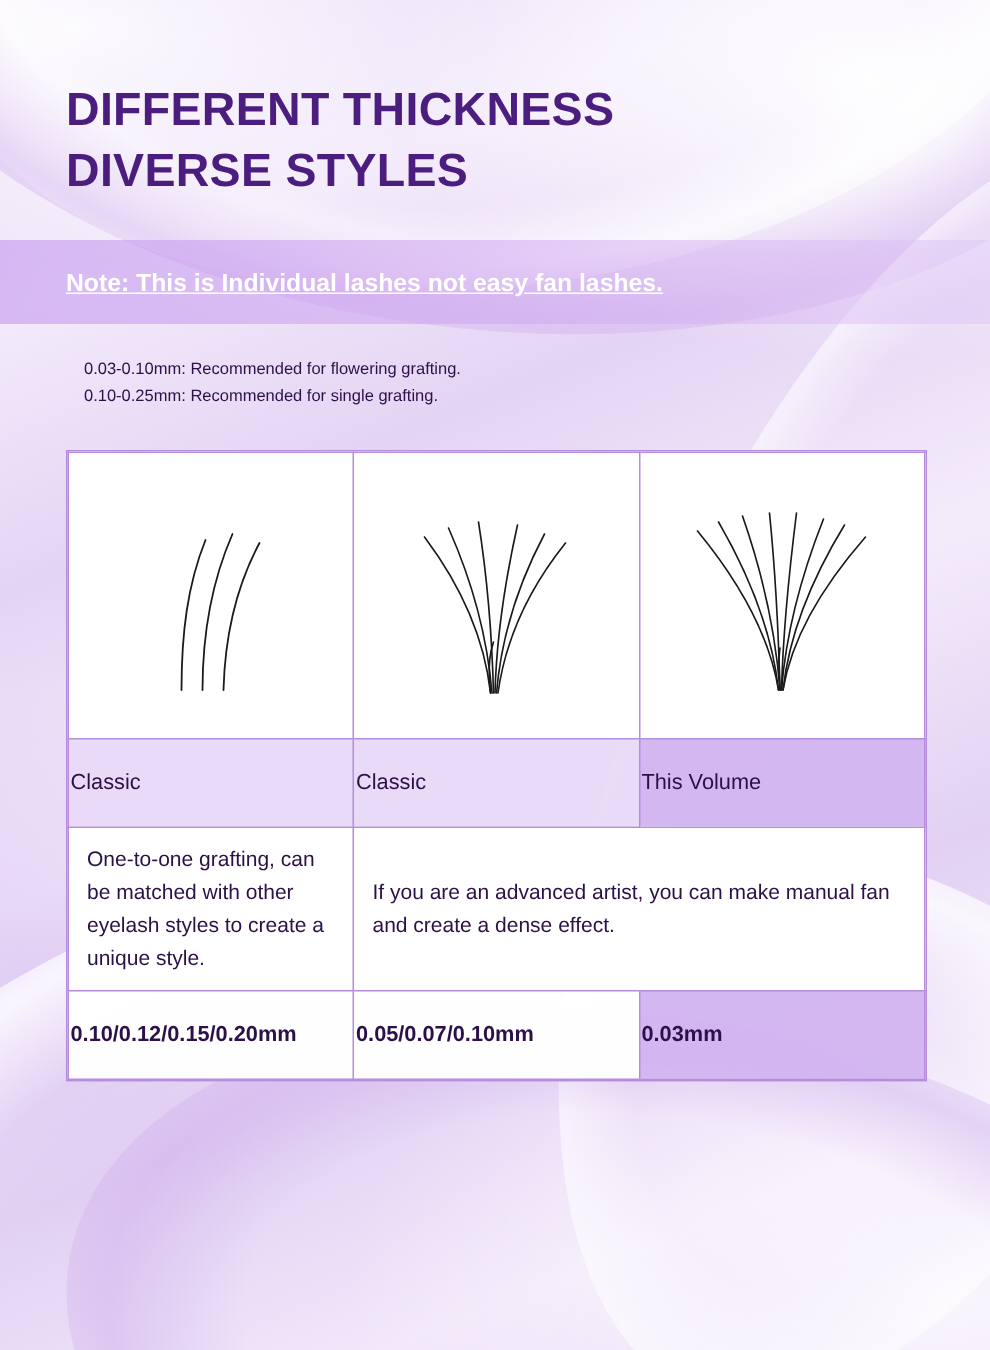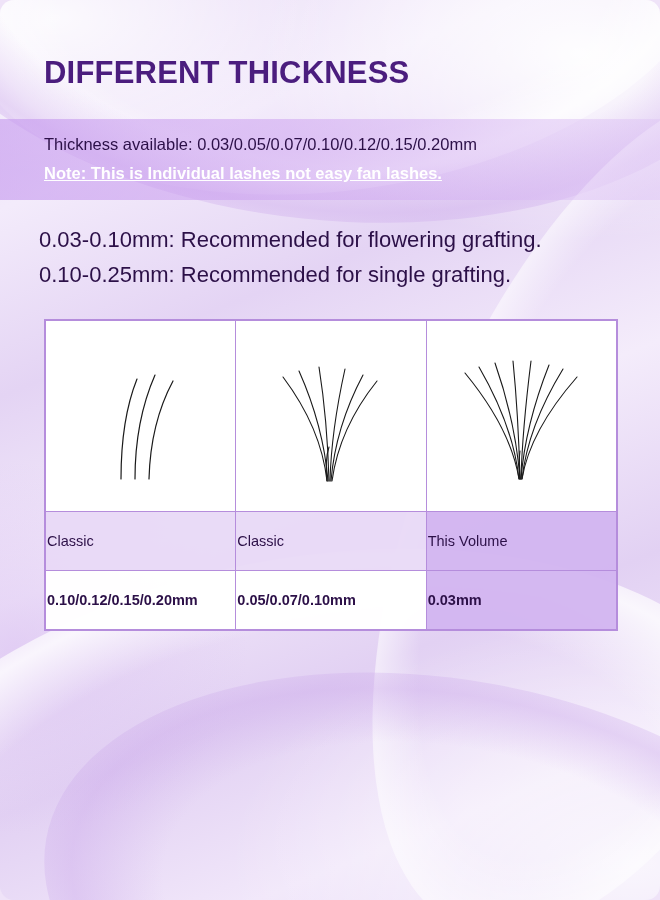--- a/index.html
+++ b/index.html
@@ -17,21 +17,20 @@
     position: relative;
     width: 660px;
     height: 900px;
     overflow: hidden;
     background:
       radial-gradient(ellipse 520px 300px at 88% 6%, rgba(255,255,255,0.95) 0%, rgba(255,255,255,0.0) 62%),
       radial-gradient(ellipse 460px 260px at 8% 2%, rgba(255,255,255,0.85) 0%, rgba(255,255,255,0.0) 60%),
       radial-gradient(ellipse 700px 420px at 96% 96%, rgba(255,255,255,0.75) 0%, rgba(255,255,255,0.0) 58%),
       radial-gradient(ellipse 380px 300px at 2% 72%, rgba(214,186,240,0.55) 0%, rgba(214,186,240,0.0) 62%),
       linear-gradient(158deg, #e9dcf7 0%, #f3ebfb 18%, #e4d4f4 34%, #f4ecfb 52%, #e2d1f3 70%, #f1e7fa 86%, #e6d7f6 100%);
-    border-radius: 14px;
   }
   .swirl {
     position: absolute;
     border-radius: 50%;
     pointer-events: none;
   }
   .sw1 {
     width: 760px; height: 420px;
     left: -40px; top: -230px;
     background: radial-gradient(ellipse at 50% 50%, rgba(255,255,255,0.0) 52%, rgba(255,255,255,0.75) 66%, rgba(255,255,255,0.0) 80%);
@@ -89,23 +88,23 @@
   .band .note {
     color: #ffffff;
     font-size: 16.5px;
     font-weight: bold;
     line-height: 1.5;
     margin-top: 4px;
     text-decoration: underline;
   }
 
   .reco {
-    padding: 22px 0 0 39px;
+    padding: 22px 0 0 56px;
     color: #2c1048;
-    font-size: 22px;
+    font-size: 11px;
     line-height: 1.62;
   }
 
   .table-wrap {
     margin: 26px 44px 0 44px;
     border: 1px solid #b58ddc;
     border-collapse: collapse;
     width: 572px;
     background: rgba(255,255,255,0.72);
   }
@@ -154,24 +153,24 @@
   <div class="swirl sw1"></div>
   <div class="swirl sw2"></div>
   <div class="swirl sw5"></div>
   <div class="swirl sw3"></div>
   <div class="swirl sw4"></div>
 
   <div class="content">
 
     <div class="heading">
       <span>DIFFERENT THICKNESS</span>
+      <span class="line2">DIVERSE STYLES</span>
     </div>
 
     <div class="band">
-      <div class="thickness">Thickness available: 0.03/0.05/0.07/0.10/0.12/0.15/0.20mm</div>
       <div class="note">Note: This is Individual lashes not easy fan lashes.</div>
     </div>
 
     <div class="reco">
       <div>0.03-0.10mm: Recommended for flowering grafting.</div>
       <div>0.10-0.25mm: Recommended for single grafting.</div>
     </div>
 
     <div class="table-wrap">
       <table>
@@ -214,20 +213,24 @@
               </g>
             </svg>
           </td>
         </tr>
         <tr>
           <td class="name-cell">Classic</td>
           <td class="name-cell">Classic</td>
           <td class="name-cell mega">This Volume</td>
         </tr>
         <tr>
+          <td class="desc-cell">One-to-one grafting, can be matched with other eyelash styles to create a unique style.</td>
+          <td class="desc-cell" colspan="2">If you are an advanced artist, you can make manual fan and create a dense effect.</td>
+        </tr>
+        <tr>
           <td class="size-cell">0.10/0.12/0.15/0.20mm</td>
           <td class="size-cell">0.05/0.07/0.10mm</td>
           <td class="size-cell mega">0.03mm</td>
         </tr>
       </tbody>
         </table>
     </div>
 
   </div>
 </div>

